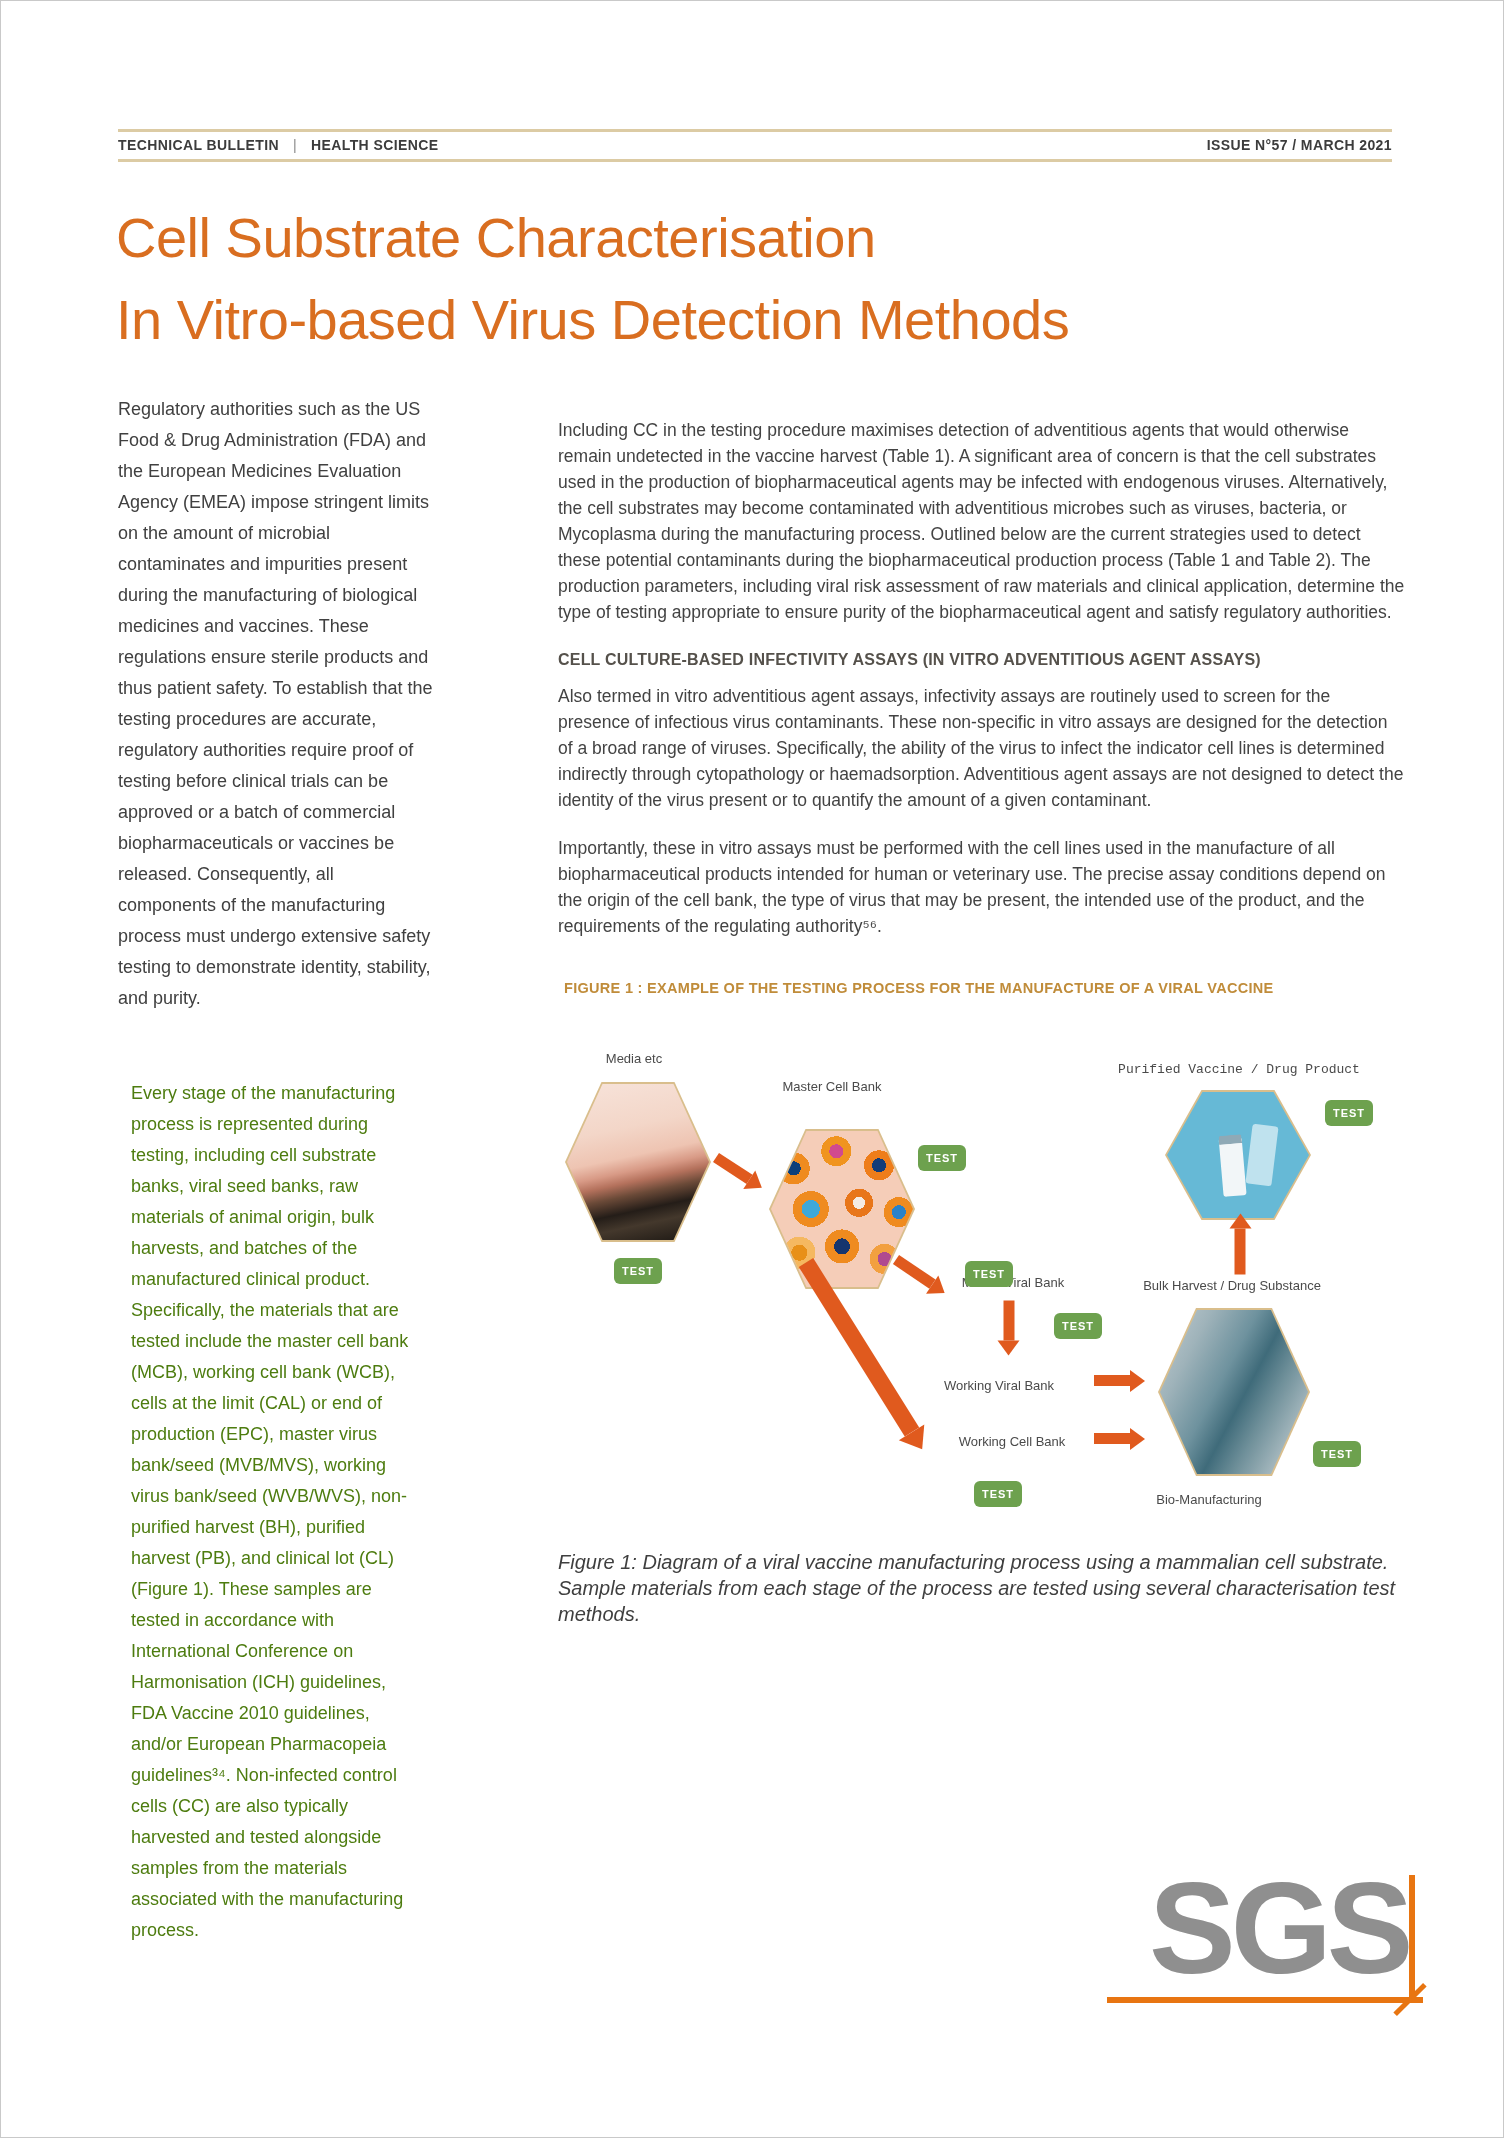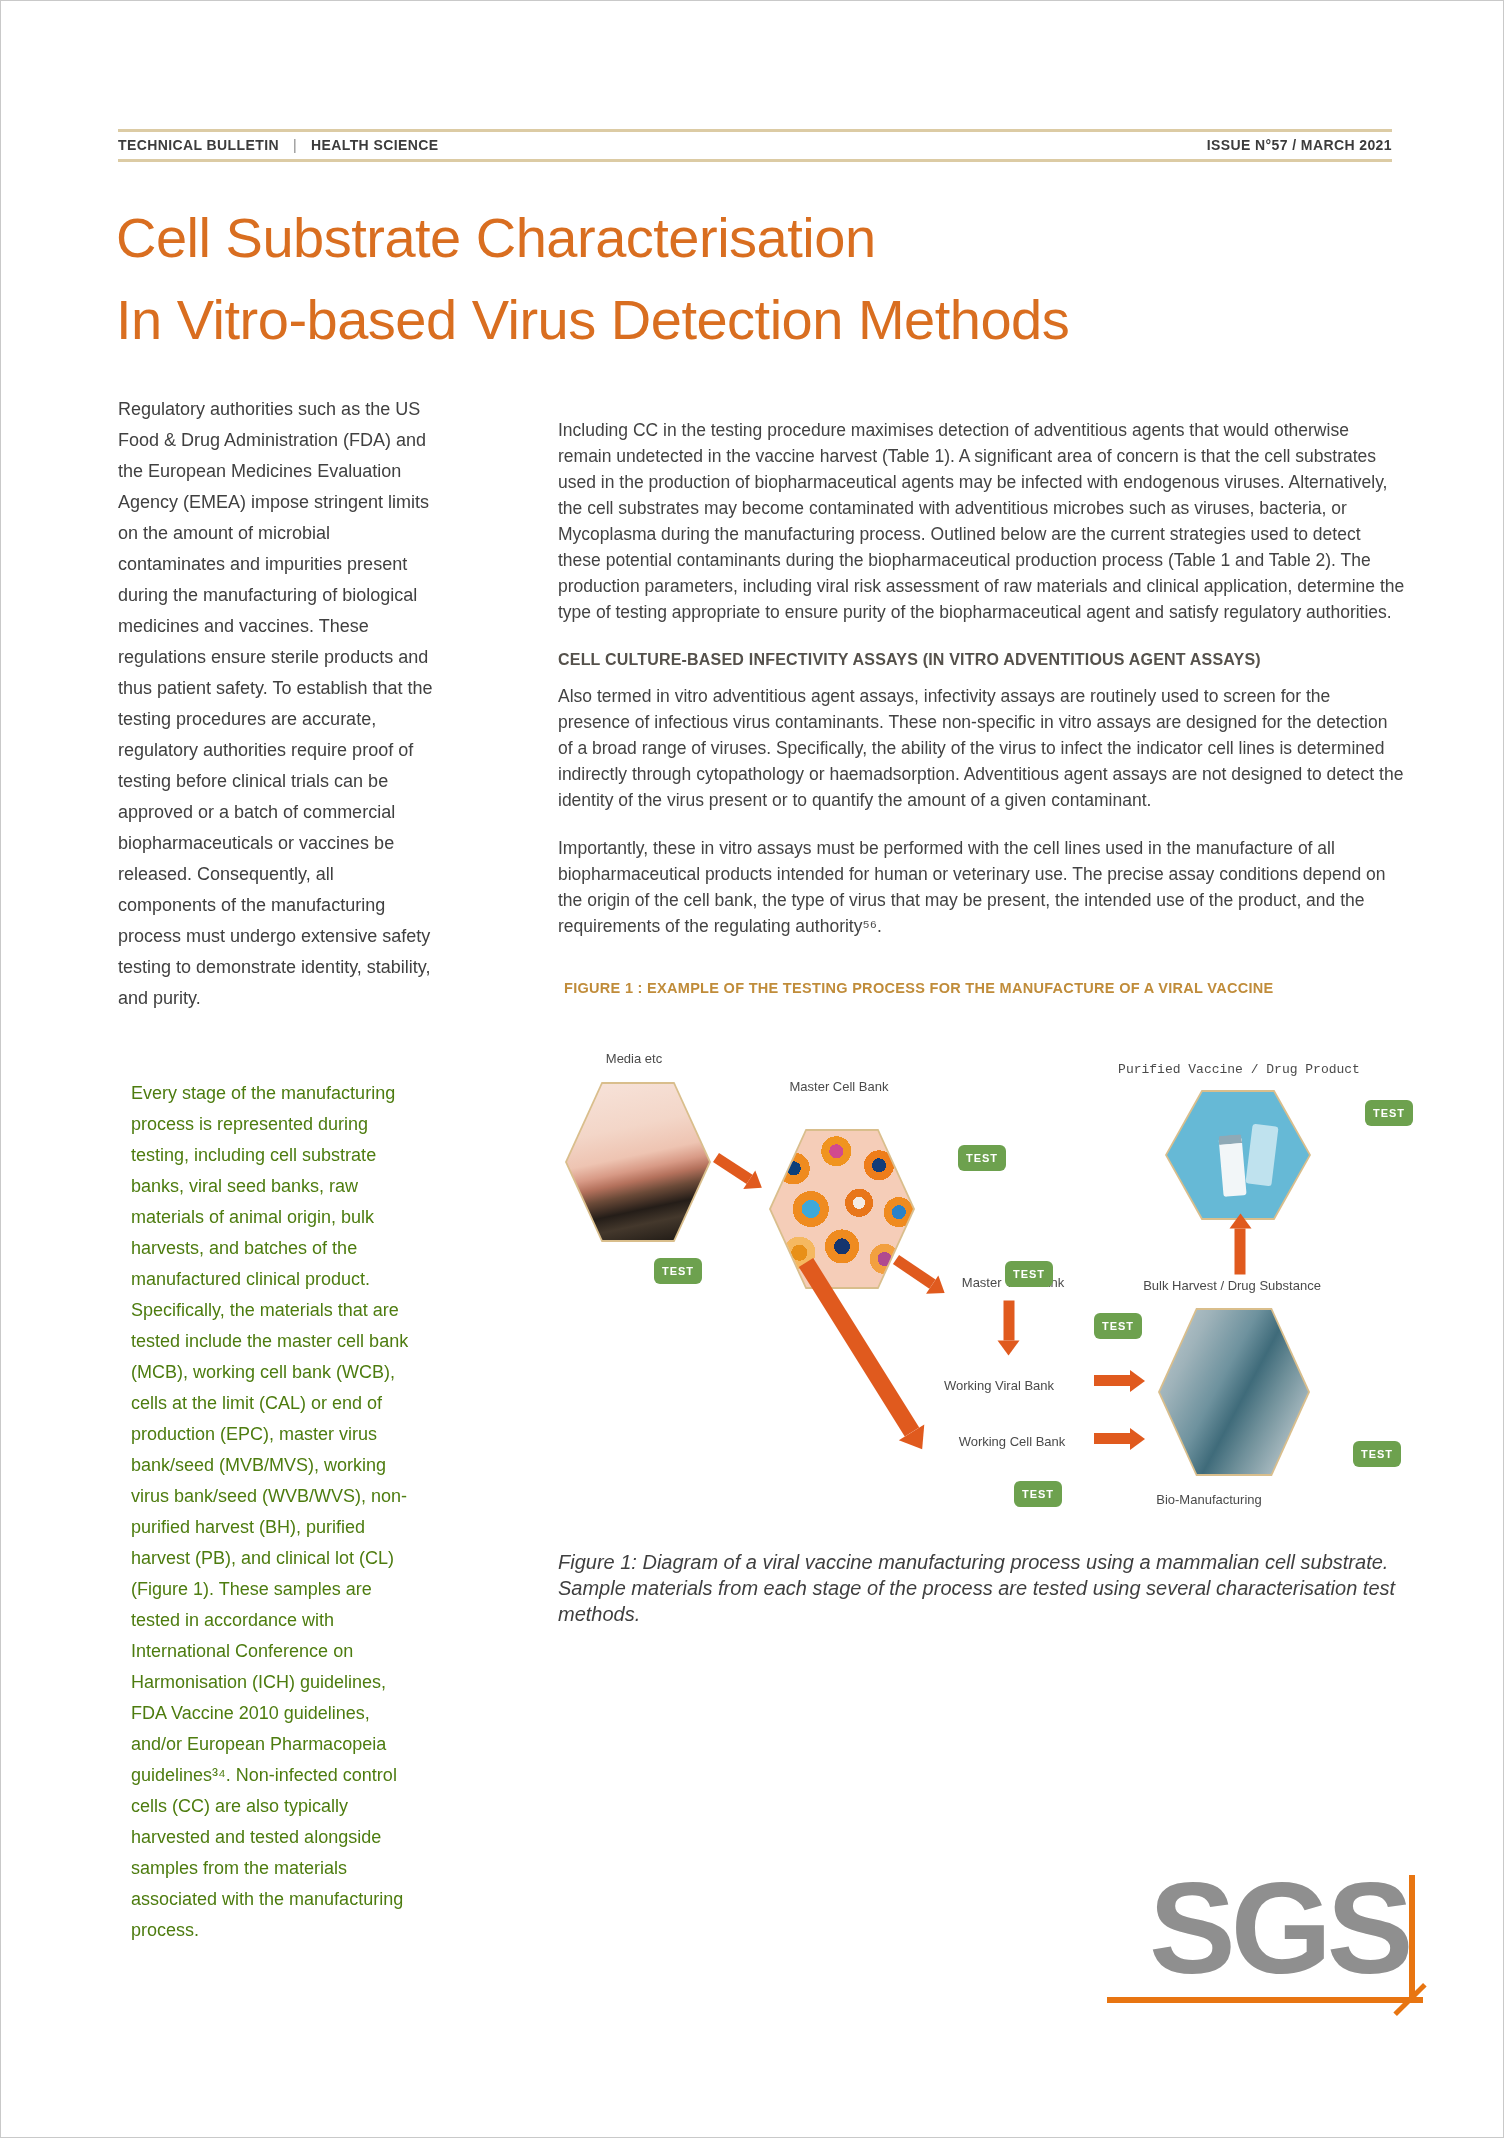--- a/index.html
+++ b/index.html
@@ -46,21 +46,21 @@
       radial-gradient(circle at 90% 52%, #2a82c8 0, #2a82c8 7px, #ef8b1f 7px, #ef8b1f 15px, rgba(0,0,0,0) 15px),
       radial-gradient(circle at 20% 78%, #e89018 0, #e89018 8px, #f5b860 8px, #f5b860 16px, rgba(0,0,0,0) 16px),
       radial-gradient(circle at 50% 74%, #15356e 0, #15356e 8px, #ef8b1f 8px, #ef8b1f 17px, rgba(0,0,0,0) 17px),
       radial-gradient(circle at 80% 82%, #b04a90 0, #b04a90 7px, #f2a040 7px, #f2a040 15px, rgba(0,0,0,0) 15px); }
   .hex-vaccine { background:#66b9d6; }
   .hex-bio { background:linear-gradient(118deg,#c2cdd2 0%,#9fb3ba 22%,#6e929e 42%,#3f6b7a 55%,#6e8f99 68%,#a7b9bf 85%,#c6d2d6 100%); }
   .vial-back { position:absolute; left:58%; top:26%; width:26px; height:60px; background:#bfe2ee; border-radius:3px; transform:rotate(7deg); }
   .vial-front { position:absolute; left:38%; top:34%; width:23px; height:52px; background:#f2f6f8; border-top:9px solid #8fa9b6; border-radius:3px; transform:rotate(-5deg); }
   .test-badge { position:absolute; width:48px; height:26px; background:#6da14e; color:#fff;
     font-size:11px; font-weight:bold; letter-spacing:1px; border-radius:6px;
-    display:flex; align-items:center; justify-content:center;margin-left:40px; }
+    display:flex; align-items:center; justify-content:center; }
   .arrow { position:absolute; height:11px; background:#e05a1e; transform-origin:left center; }
   .arrow::after { content:''; position:absolute; right:-15px; top:50%; transform:translateY(-50%);
     border-left:15px solid #e05a1e; border-top:11px solid transparent; border-bottom:11px solid transparent; }
   .arrow.lg { height:17px; }
   .arrow.lg::after { right:-20px; border-left-width:20px; border-top-width:15px; border-bottom-width:15px; }
   
   .logo-text { position:absolute; left:1148px; top:1862px; font-size:130px; font-weight:bold;
     letter-spacing:-5px; color:#8f8f8f; line-height:130px; }
   .logo-vline { position:absolute; left:1408px; top:1874px; width:6px; height:126px; background:#e87511; }
   .logo-hline { position:absolute; left:1106px; top:1996px; width:316px; height:6px; background:#e87511; }
@@ -93,21 +93,21 @@
   <div class="col-right">
     <p>Including CC in the testing procedure maximises detection of adventitious agents that would otherwise remain undetected in the vaccine harvest (Table 1). A significant area of concern is that the cell substrates used in the production of biopharmaceutical agents may be infected with endogenous viruses. Alternatively, the cell substrates may become contaminated with adventitious microbes such as viruses, bacteria, or Mycoplasma during the manufacturing process. Outlined below are the current strategies used to detect these potential contaminants during the biopharmaceutical production process (Table 1 and Table 2). The production parameters, including viral risk assessment of raw materials and clinical application, determine the type of testing appropriate to ensure purity of the biopharmaceutical agent and satisfy regulatory authorities.</p>
     <div class="section-heading">CELL CULTURE-BASED INFECTIVITY ASSAYS (IN VITRO ADVENTITIOUS AGENT ASSAYS)</div>
     <p>Also termed in vitro adventitious agent assays, infectivity assays are routinely used to screen for the presence of infectious virus contaminants. These non-specific in vitro assays are designed for the detection of a broad range of viruses. Specifically, the ability of the virus to infect the indicator cell lines is determined indirectly through cytopathology or haemadsorption. Adventitious agent assays are not designed to detect the identity of the virus present or to quantify the amount of a given contaminant.</p>
     <p style="margin-bottom:0;">Importantly, these in vitro assays must be performed with the cell lines used in the manufacture of all biopharmaceutical products intended for human or veterinary use. The precise assay conditions depend on the origin of the cell bank, the type of virus that may be present, the intended use of the product, and the requirements of the regulating authority⁵⁶.</p>
     <div class="figure-heading">FIGURE 1 : EXAMPLE OF THE TESTING PROCESS FOR THE MANUFACTURE OF A VIRAL VACCINE</div>
 
     <div class="figure">
 
       <div class="fig-label" style="left:-14px; top:28px; width:180px;">Media etc</div>
-      <div class="fig-label" style="left:201px; top:56px; width:160px;">Master Cell Bank</div>
+      <div class="fig-label" style="left:194px; top:56px; width:160px;">Master Cell Bank</div>
       <div class="fig-label" style="left:556px; top:39px; width:250px;font-family:Liberation Mono, monospace;">Purified Vaccine / Drug Product</div>
       <div class="fig-label" style="left:370px; top:252px; width:170px;">Master Viral Bank</div>
       <div class="fig-label" style="left:356px; top:355px; width:170px;">Working Viral Bank</div>
       <div class="fig-label" style="left:369px; top:411px; width:170px;">Working Cell Bank</div>
       <div class="fig-label" style="left:549px; top:255px; width:250px;">Bulk Harvest / Drug Substance</div>
       <div class="fig-label" style="left:566px; top:469px; width:170px;">Bio-Manufacturing</div>
 
       <div class="hexb" style="left:7px; top:59px; width:146px; height:160px;">
         <div class="hex hex-media"></div>
       </div>

